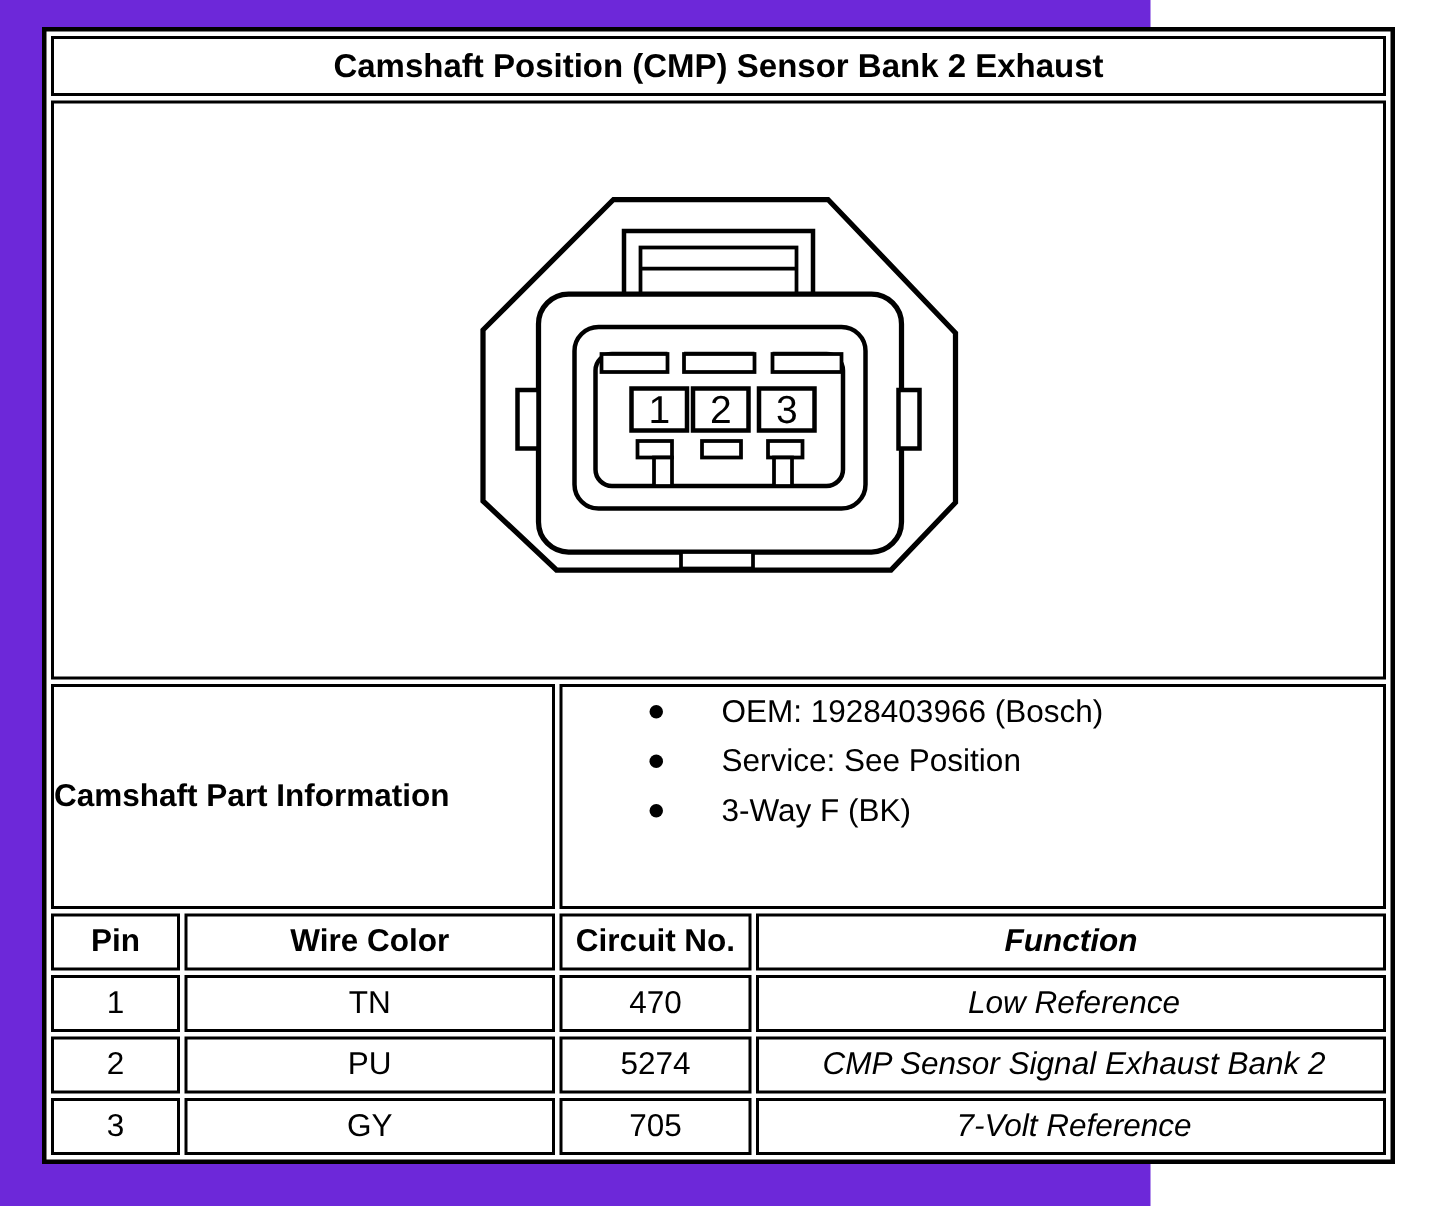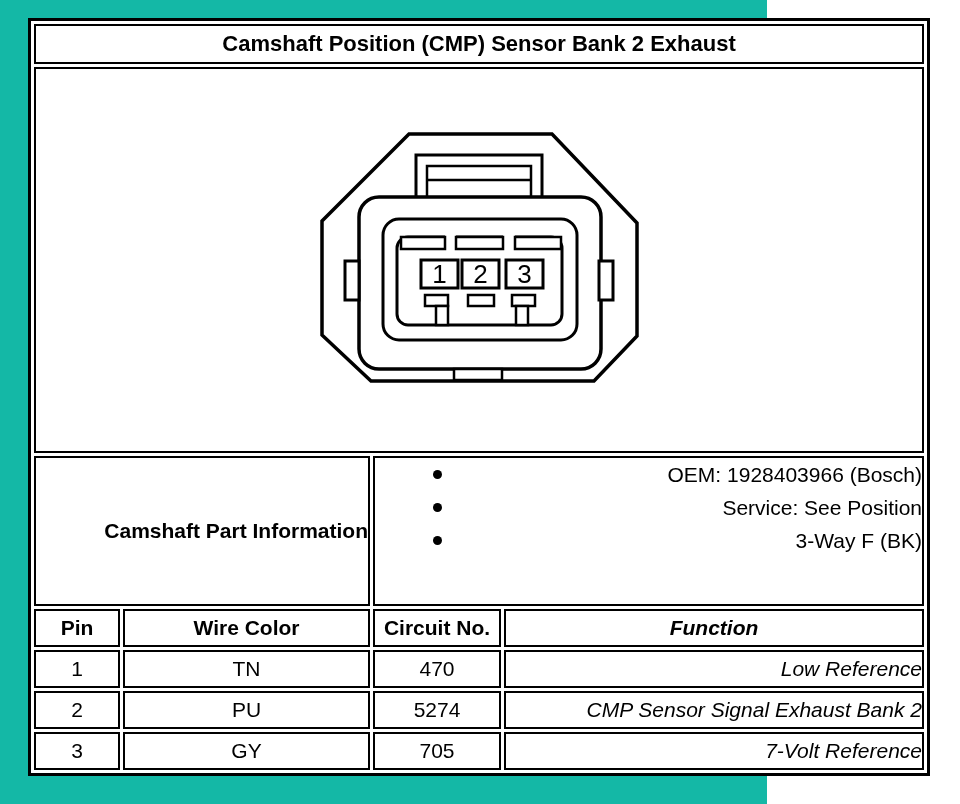--- a/index.html
+++ b/index.html
@@ -7,21 +7,21 @@
     padding: 0;
     background: #ffffff;
     font-family: "Liberation Sans", sans-serif;
     color: #000000;
   }
   .sheet {
     width: 767px;
     height: 804px;
     box-sizing: border-box;
     padding: 18px 0 0 28px;
-    background: #14b8a6;
+    background: #6d28d9;
   }
   table.doc {
     border-collapse: separate;
     border-spacing: 3px;
     border: 3px solid #000000;
     width: 902px;
     table-layout: fixed;
     background: #ffffff;
   }
   table.doc td {
@@ -36,21 +36,21 @@
     font-size: 22px;
     font-weight: bold;
     text-align: center;
     vertical-align: middle;
   }
   tr.figure-row td {
     height: 382px;
     text-align: center;
     vertical-align: middle;
   }
-  tr.partinfo-row td { height: 146px; text-align: right; }
+  tr.partinfo-row td { height: 146px; }
   td.partinfo-label {
     font-weight: bold;
     font-size: 22px;
     padding-left: 5px;
     vertical-align: middle;
   }
   td.partinfo-bullets {
     vertical-align: top;
     padding-top: 12px;
   }
@@ -83,21 +83,21 @@
     vertical-align: middle;
   }
   tr.data-row td {
     height: 34px;
     text-align: center;
     vertical-align: middle;
   }
   tr.data-row td.fn,
   tr.header-row td.fn-h { white-space: nowrap; font-style: italic; }
   tr.data-row td.fn {
-    text-align: right;
+    text-align: center;
     padding-left: 4px;
   }
   svg .ln { fill: #ffffff; stroke: #000000; }
   svg .erase { fill: #ffffff; stroke: none; }
   svg text.pin-num {
     font-family: "Liberation Sans", sans-serif;
     font-size: 26px;
     fill: #000000;
     text-anchor: middle;
   }

